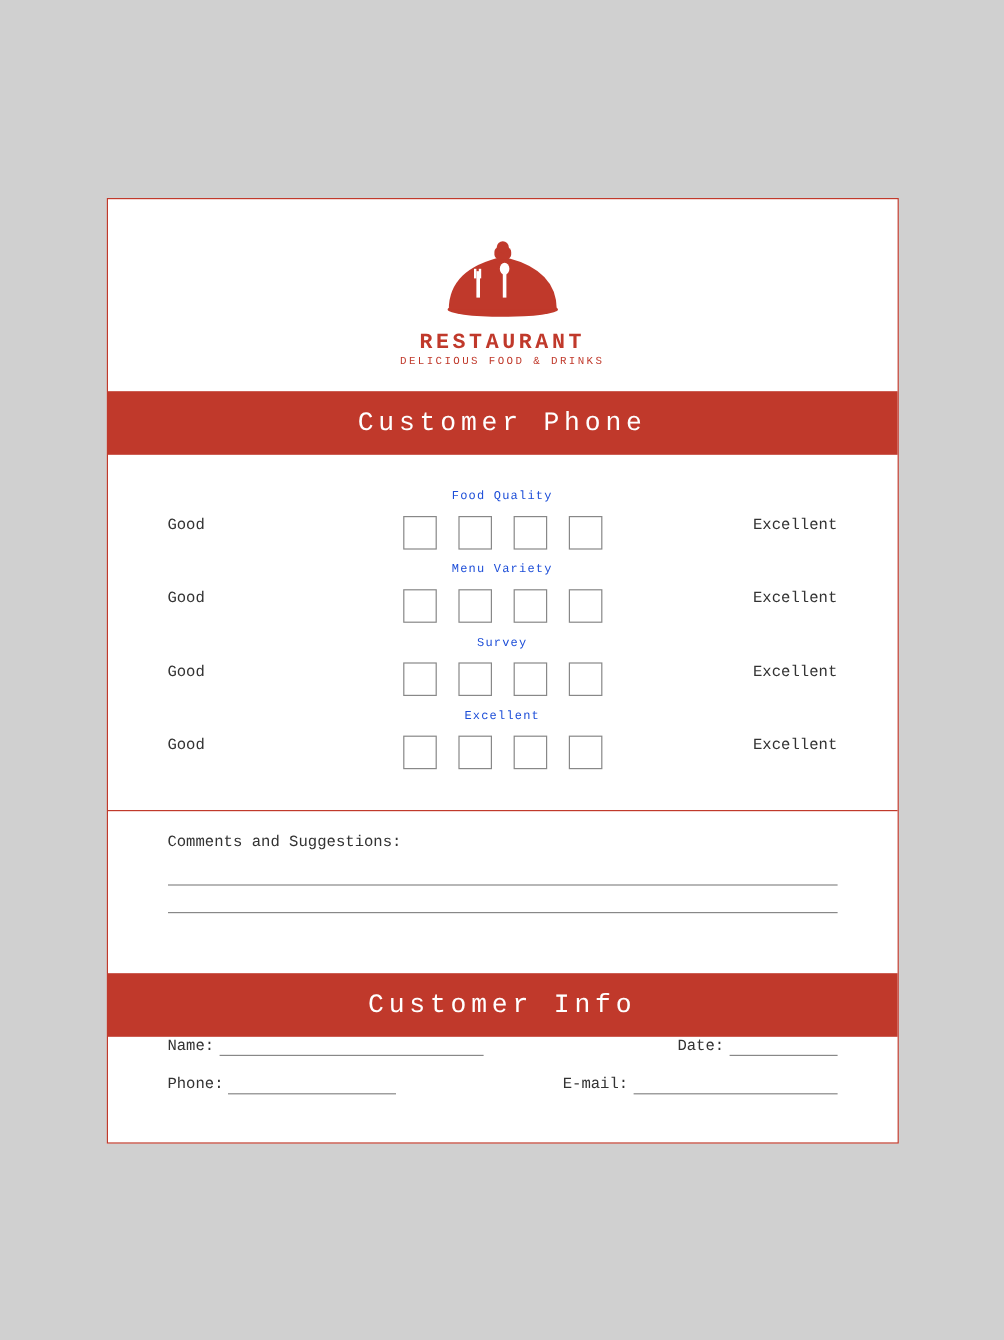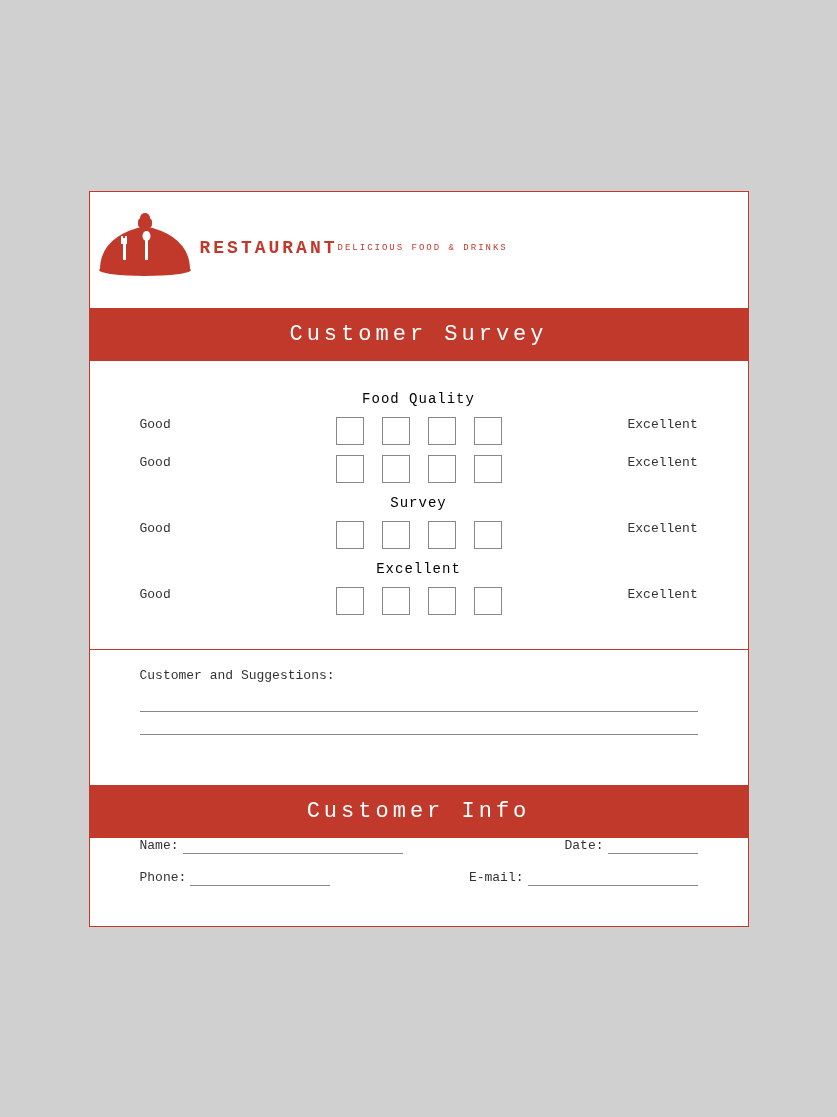--- a/index.html
+++ b/index.html
@@ -13,23 +13,23 @@
     }
     .page {
       width: 660px;
       background: #fff;
       border: 1.5px solid #c0392b;
       padding: 0;
       position: relative;
     }
     .logo-section {
       display: flex;
-      flex-direction: row;
+      flex-direction: column;
       align-items: center;
-      padding: 16px 0 20px 0;
+      padding: 30px 0 20px 0;
     }
     .restaurant-name {
       color: #c0392b;
       font-size: 18px;
       font-weight: bold;
       letter-spacing: 3px;
       font-family: 'Courier New', Courier, monospace;
     }
     .restaurant-tagline {
       color: #c0392b;
@@ -45,22 +45,22 @@
       font-size: 22px;
       letter-spacing: 4px;
       font-family: 'Courier New', Courier, monospace;
     }
     .survey-section {
       padding: 18px 50px 24px 50px;
       border-bottom: 1.5px solid #c0392b;
     }
     .category-label {
       text-align: center;
-      font-size: 14px;
-      color: #000000;
+      font-size: 10px;
+      color: #1d4ed8;
       margin-bottom: 10px;
       margin-top: 12px;
       font-family: 'Courier New', Courier, monospace;
       letter-spacing: 1px;
     }
     .rating-row {
       display: flex;
       align-items: flex-start;
       justify-content: space-between;
       margin-bottom: 10px;
@@ -150,36 +150,37 @@
       <rect x="35" y="28" width="2" height="8" fill="white"></rect>
 
       <rect x="55" y="30" width="3" height="22" fill="white"></rect>
 
       <ellipse cx="56.5" cy="28" rx="4" ry="5" fill="white"></ellipse>
     </svg>
     <div class="restaurant-name">RESTAURANT</div>
     <div class="restaurant-tagline">DELICIOUS FOOD &amp; DRINKS</div>
   </div>
 
-  <div class="red-banner">Customer  Survey</div>
+  <div class="red-banner">Customer  Phone</div>
 
   <div class="survey-section">
 
     <div class="category-label">Food  Quality</div>
     <div class="rating-row">
       <span class="rating-label">Good</span>
       <div class="checkboxes">
         <div class="checkbox-item"></div>
         <div class="checkbox-item"></div>
         <div class="checkbox-item"></div>
         <div class="checkbox-item"></div>
       </div>
       <span class="rating-label right">Excellent</span>
     </div>
 
+    <div class="category-label">Menu  Variety</div>
     <div class="rating-row">
       <span class="rating-label">Good</span>
       <div class="checkboxes">
         <div class="checkbox-item"></div>
         <div class="checkbox-item"></div>
         <div class="checkbox-item"></div>
         <div class="checkbox-item"></div>
       </div>
       <span class="rating-label right">Excellent</span>
     </div>
@@ -203,21 +204,21 @@
         <div class="checkbox-item"></div>
         <div class="checkbox-item"></div>
         <div class="checkbox-item"></div>
         <div class="checkbox-item"></div>
       </div>
       <span class="rating-label right">Excellent</span>
     </div>
   </div>
 
   <div class="comments-section">
-    <div class="comments-label">Customer and Suggestions:</div>
+    <div class="comments-label">Comments and Suggestions:</div>
     <div class="comment-line"></div>
     <div class="comment-line"></div>
   </div>
 
   <div class="red-banner">Customer  Info</div>
 
   <div class="info-section">
     <div class="info-row">
       <div class="info-field">
         <span>Name:</span>

